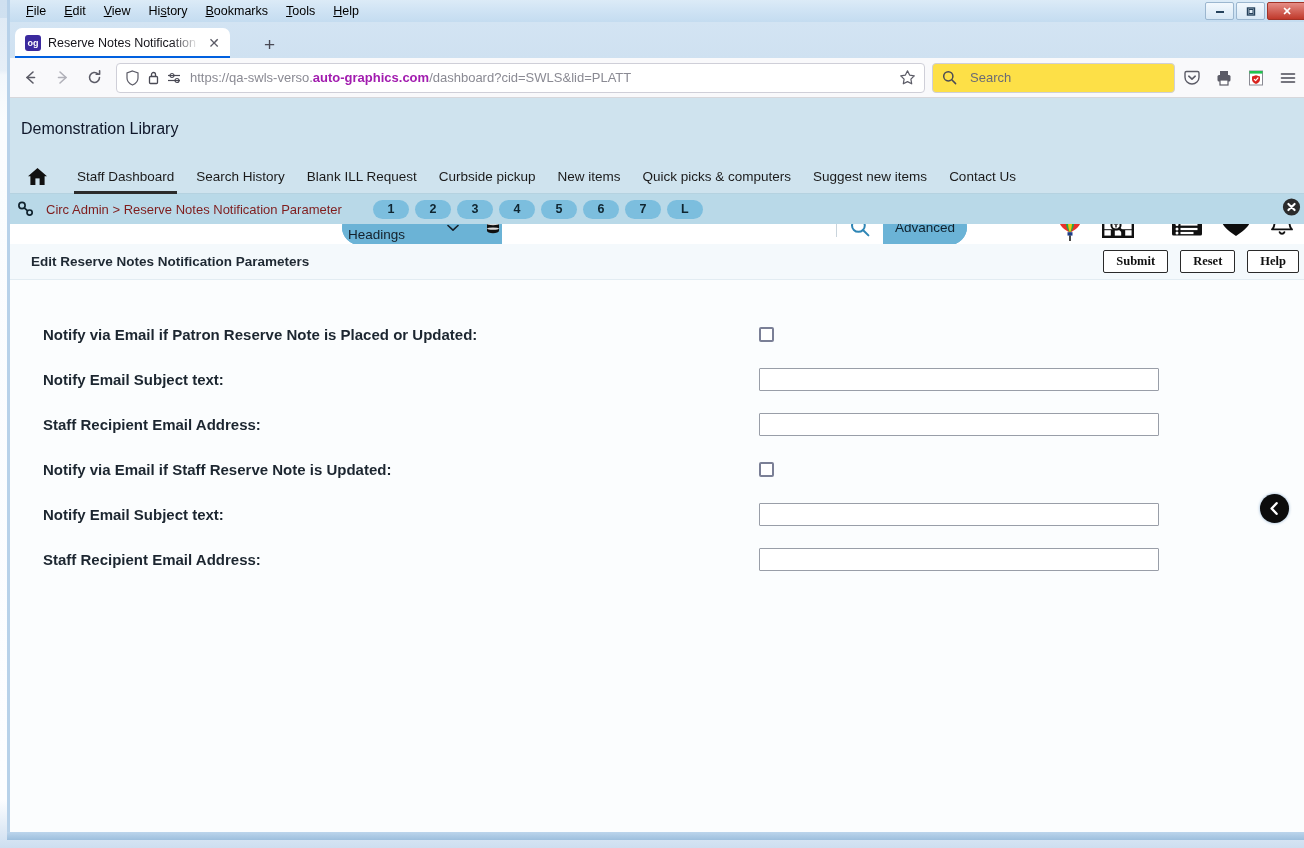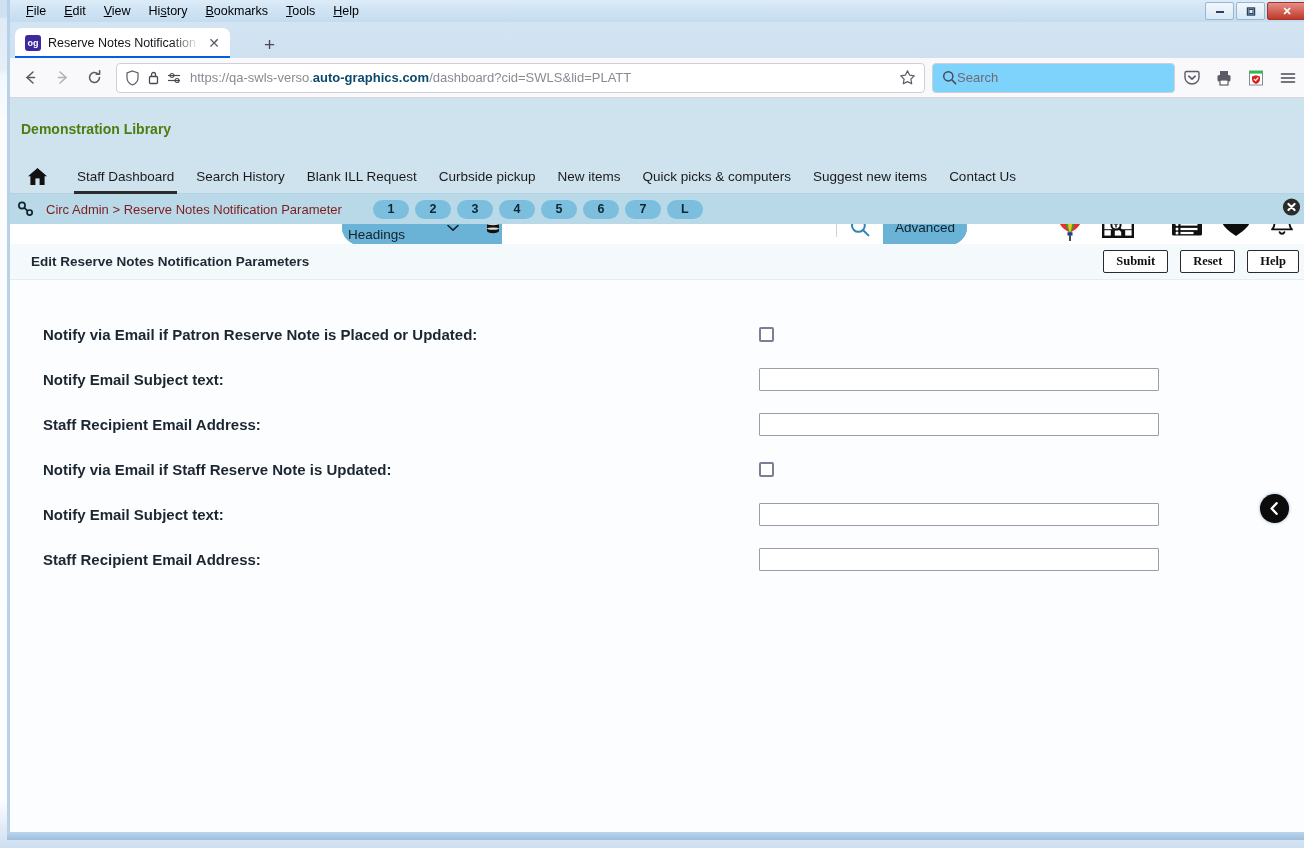--- a/index.html
+++ b/index.html
@@ -122,43 +122,43 @@
     flex: 1; height: 30px; background: #ffffff;
     border: 1px solid #cfcfd8; border-radius: 4px;
     display: flex; align-items: center; gap: 7px;
     padding: 0 8px; margin: 0 5px;
     min-width: 0;
   }
   .url-text {
     flex: 1; font-size: 13px; color: #8a8a93; white-space: nowrap;
     overflow: hidden;
   }
-  .url-text b { color: #0c4a6e; font-weight: 600; }
+  .url-text b { color: #a21caf; font-weight: 600; }
   .searchbar {
-    width: 243px; height: 30px; background: #7dd3fc;
+    width: 243px; height: 30px; background: #fde047;
     border: 1px solid #cfcfd8; border-radius: 4px;
-    display: flex; align-items: center; gap: 0; padding: 0 9px;
+    display: flex; align-items: center; gap: 13px; padding: 0 9px;
   }
   .search-ph { font-size: 13px; color: #6b6b75; }
 
   
   .page {
     width: 1304px; height: 736px;
     background: #ffffff; overflow: hidden; position: relative;
   }
   .app-header {
     background: #cfe3ee; width: 100%;
     padding: 0; position: relative;
   }
   .hdr-top {
     height: 62px; display: flex; align-items: center;
     padding: 0 14px; position: relative;
   }
   .lib-title {
-    font-size: 14px; color: #4d7c0f; font-weight: 700;
+    font-size: 16px; color: #0f172a; font-weight: 400;
     white-space: nowrap;
   }
   .searchbox-wrap {
     position: absolute; left: 335px; top: 111px;
     display: flex; align-items: center;
     height: 36px; width: 625px;
     background: #6bb3d6; border-radius: 18px;
     overflow: hidden;
   }
   .headings-sel {

